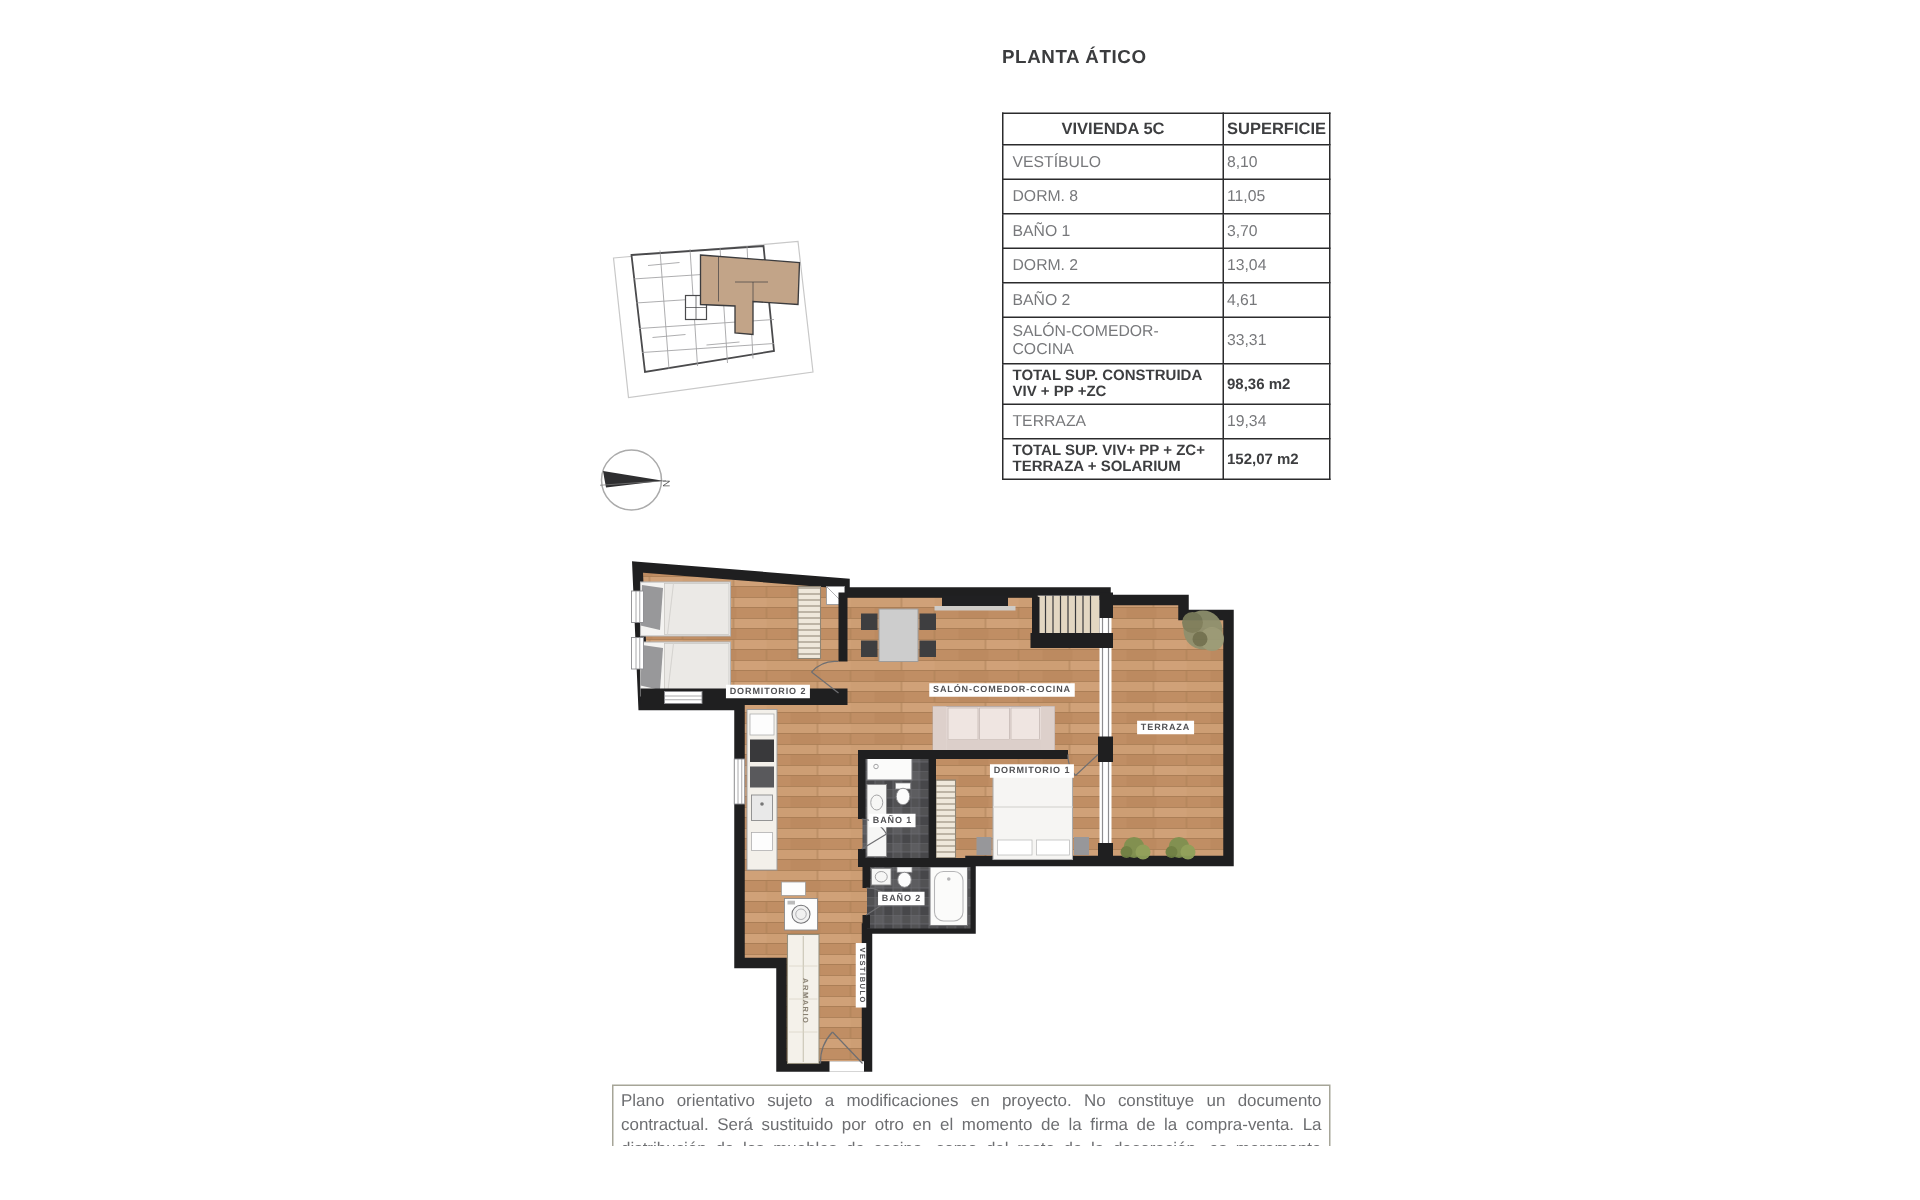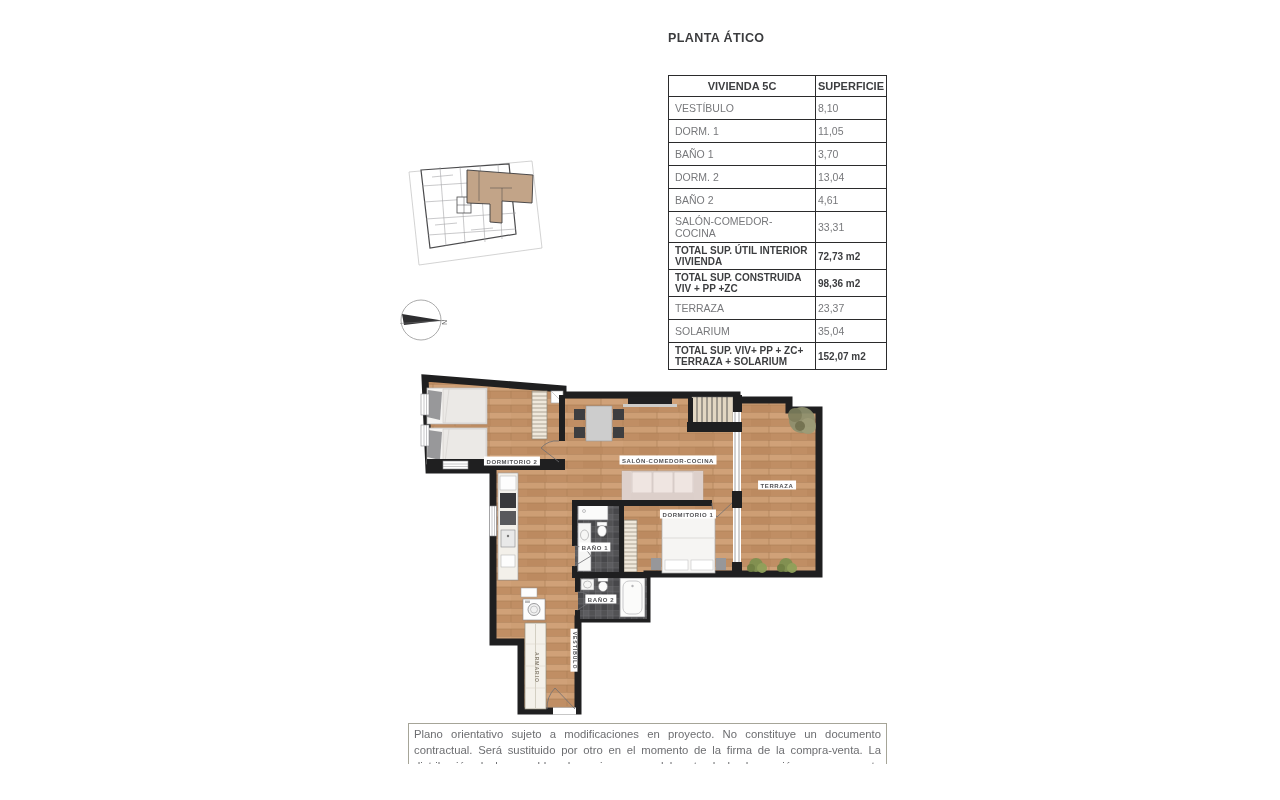--- a/index.html
+++ b/index.html
@@ -51,54 +51,46 @@
         <th>VIVIENDA 5C</th>
         <th>SUPERFICIE</th>
       </tr>
     </thead>
     <tbody>
         <tr>
           <td>VESTÍBULO</td>
           <td>8,10</td>
         </tr>
         <tr>
-          <td>DORM. 1</td>
+          <td>DORM. 8</td>
           <td>11,05</td>
         </tr>
         <tr>
           <td>BAÑO 1</td>
           <td>3,70</td>
         </tr>
         <tr>
           <td>DORM. 2</td>
           <td>13,04</td>
         </tr>
         <tr>
           <td>BAÑO 2</td>
           <td>4,61</td>
         </tr>
         <tr>
           <td>SALÓN-COMEDOR-COCINA</td>
           <td>33,31</td>
-        </tr>
-        <tr class="bold-row">
-          <td>TOTAL SUP. ÚTIL INTERIOR VIVIENDA</td>
-          <td>72,73 m2</td>
         </tr>
         <tr class="bold-row">
           <td>TOTAL SUP. CONSTRUIDA VIV + PP +ZC</td>
           <td>98,36 m2</td>
         </tr>
         <tr>
           <td>TERRAZA</td>
-          <td>23,37</td>
-        </tr>
-        <tr>
-          <td>SOLARIUM</td>
-          <td>35,04</td>
+          <td>19,34</td>
         </tr>
         <tr class="bold-row">
           <td>TOTAL SUP. VIV+ PP + ZC+ TERRAZA + SOLARIUM</td>
           <td>152,07 m2</td>
         </tr>
       </tbody>
   </table>
 
   <div class="keyplan">
     <svg width="140" height="113" viewBox="0 0 140 113">

